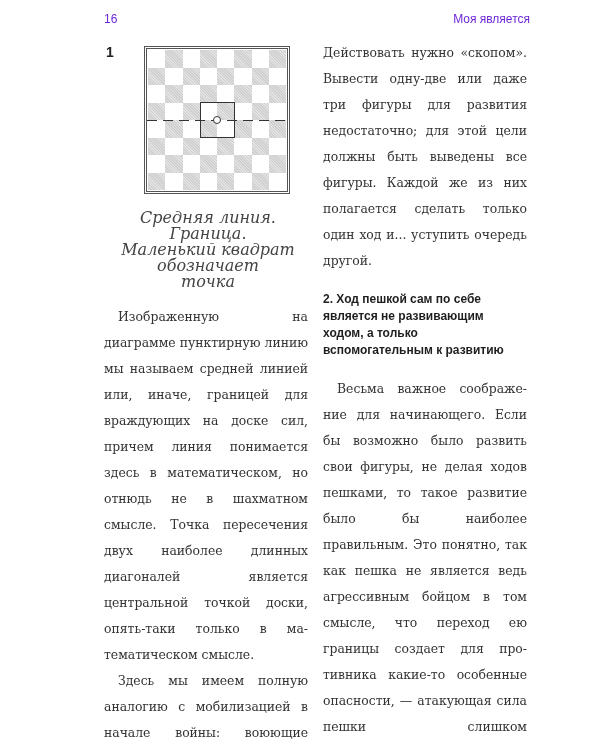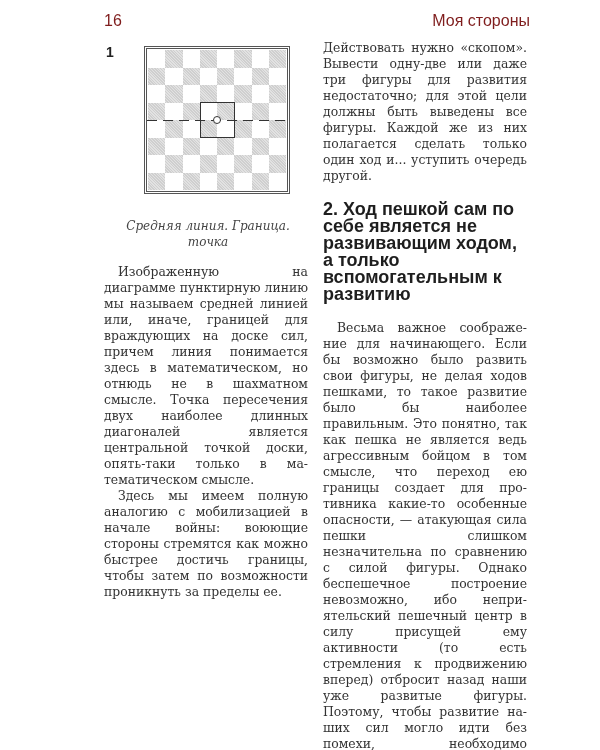--- a/index.html
+++ b/index.html
@@ -15,22 +15,22 @@
       color: #2b2b2b;
       font-family: "DejaVu Serif", "Liberation Serif", serif;
     }
     .running-head {
       position: absolute;
       top: 12px;
       left: 104px;
       width: 426px;
       height: 18px;
       font-family: "Liberation Sans", "DejaVu Sans", sans-serif;
-      font-size: 16px;
-      color: #7f1d1d;
+      font-size: 12px;
+      color: #6d28d9;
     }
     .running-head .page-num { position: absolute; left: 0; top: 0; }
     .running-head .section-title { position: absolute; right: 0; top: 0; }
 
     .col {
       position: absolute;
       top: 40px;
       width: 204px;
     }
     .col-left { left: 104px; }
@@ -94,55 +94,55 @@
       height: 6px;
       margin-left: -4px;
       margin-top: -4px;
       border: 1px solid #333;
       border-radius: 50%;
       background: #fff;
     }
 
     .caption {
       font-style: italic;
-      font-size: 12px;
+      font-size: 16px;
       line-height: 16px;
       text-align: center;
       color: #444;
-      margin: 8px 0 14px 0;
+      margin: 0 0 14px 0;
       padding-left: 4px;
     }
 
     p.body {
       margin: 0;
       font-size: 12.4px;
-      line-height: 16px;
+      line-height: 26px;
       text-align: justify;
       text-indent: 14px;
       hyphens: manual;
       color: #333;
     }
     p.body.noindent { text-indent: 0; }
     .em { }
 
     h2.subhead {
       font-family: "Liberation Sans", "DejaVu Sans", sans-serif;
       font-weight: bold;
-      font-size: 18px;
+      font-size: 12px;
       line-height: 17px;
       color: #1e1e1e;
       margin: 17px 0 17px 0;
     }
   </style>
 </head>
 <body>
 
 <div class="running-head">
   <span class="page-num">16</span>
-  <span class="section-title">Моя стороны</span>
+  <span class="section-title">Моя является</span>
 </div>
 
 <div class="col col-left">
   <div class="figure">
     <span class="fig-num">1</span>
     <div class="board-frame">
       <div class="board" id="board">
           <div class="sq"></div>
           <div class="sq dark"></div>
           <div class="sq"></div>
@@ -210,20 +210,21 @@
         </div>
       <div class="dash-row"></div>
       <div class="center-square">
         <div class="center-point"></div>
       </div>
     </div>
   </div>
 
   <div class="caption">
     <div>Средняя линия. Граница.</div>
+    <div>Маленький квадрат обозначает</div>
     <div>точка</div>
   </div>
 
   <p class="body"><span>Изображенную на диаграмме пунктирную линию мы называ­ем </span><span class="em">средней</span><span> линией или, иначе, </span><span class="em">границей</span><span> для враждующих на доске сил, причем </span><span class="em">линия</span><span> по­нимается здесь в математиче­ском, но отнюдь не в шахматном смысле. Точка пересечения двух наиболее длинных диагоналей является </span><span class="em">центральной точкой доски</span><span>, опять-таки только в ма­тематическом смысле.</span></p>
 
 
   <p class="body">Здесь мы имеем полную ана­логию с мобилизацией в нача­ле войны: воюющие стороны стремятся как можно быстрее достичь границы, чтобы затем по возможности проникнуть за пределы ее.</p>
 
 </div>
 

